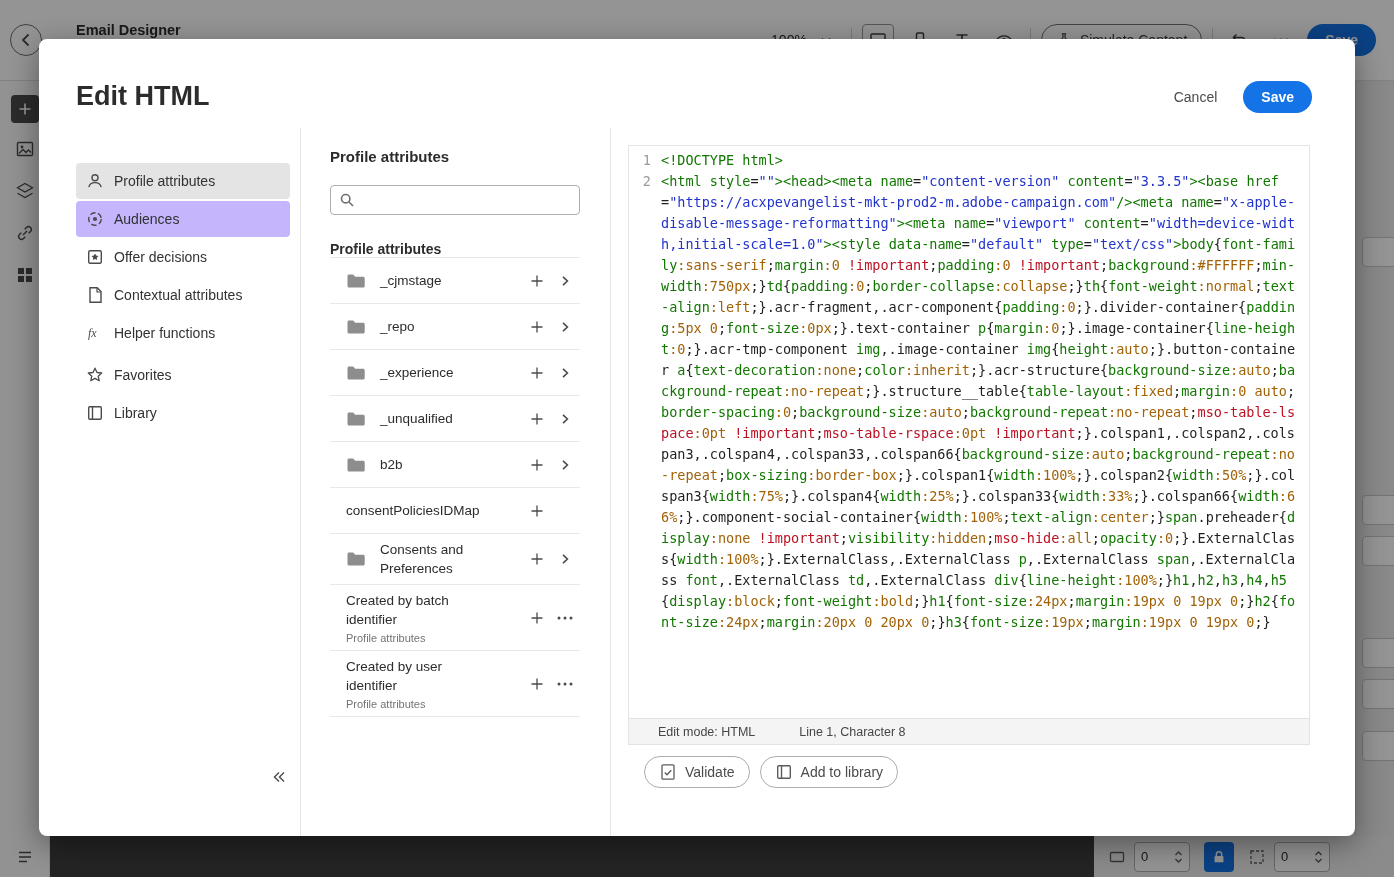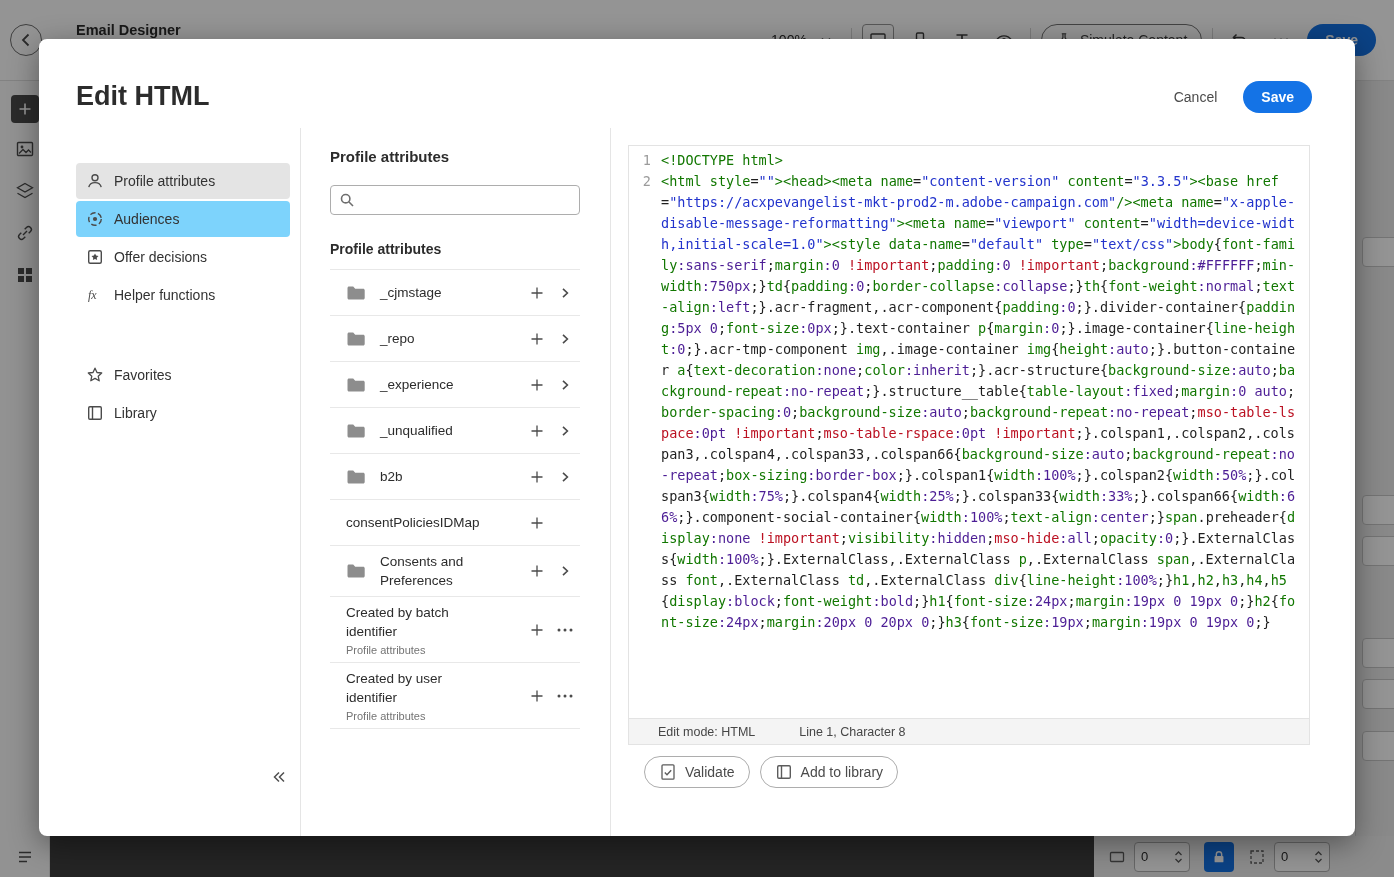--- a/index.html
+++ b/index.html
@@ -41,47 +41,47 @@
 .modal-divider{position:absolute;top:89px;bottom:0;width:1px;background:#e5e5e5}
 #divider1{left:261px}
 #divider2{left:571px}
 
 
 .modal-nav{position:absolute;left:37px;width:214px}
 #nav-primary{top:124px}
 #nav-secondary{top:318px}
 .nav-item{height:36px;margin-bottom:2px;border-radius:4px;display:flex;align-items:center;gap:10px;padding:0 10px;font-size:14px;color:#323232;cursor:pointer}
 .nav-item.selected{background:#e4e4e4}
-.nav-item.hover{background:#7dd3fc}
+.nav-item.hover{background:#c4b5fd}
 .nav-item .icon{color:#4b4b4b}
 .collapse-btn{position:absolute;left:226px;top:724px;width:28px;height:28px;display:flex;align-items:center;justify-content:center;color:#505050}
 
 
 .attr-panel{position:absolute;left:291px;top:109px;width:250px}
 .attr-title{font-size:15px;font-weight:700}
 .attr-search{position:relative;margin-top:20px;height:30px}
 .attr-search input{width:100%;height:30px;border:1px solid #adadad;border-radius:4px;padding:0 8px 0 32px;font-size:13px;color:#4b4b4b;outline:none;background:#fff}
 .search-icon{position:absolute;left:9px;top:7px}
 .attr-list-title{margin-top:26px;font-size:14px;font-weight:700}
-#attr-list{margin-top:12px;border-top:1px solid #e8e8e8}
+#attr-list{border-top:1px solid #e8e8e8}
 .attr-row{display:flex;align-items:center;border-bottom:1px solid #e8e8e8;min-height:46px;padding:6px 0}
 .attr-row .folder{margin:0 14px 0 16px;flex:0 0 auto}
 .attr-row.no-folder .label-wrap{margin-left:16px}
 .label-wrap{flex:1;min-width:0}
 .attr-label{font-size:13.5px;color:#2c2c2c;line-height:19px;max-width:140px}
 .attr-sub{font-size:11px;color:#747474;margin-top:3px}
 .row-btn{width:26px;height:26px;display:flex;align-items:center;justify-content:center;color:#4b4b4b;flex:0 0 auto;margin-right:2px}
 
 
 .code-area{position:absolute;left:589px;top:106px;width:682px;height:574px;border:1px solid #e3e3e3;background:#fff;overflow:hidden;font-family:"DejaVu Sans Mono",monospace;font-size:13.5px;line-height:21px;padding-top:4px;cursor:text}
 .code-row{display:flex;align-items:flex-start}
 .gutter{flex:0 0 32px;text-align:right;padding-right:10px;color:#9b9b9b;user-select:none}
 .code-text{flex:1;white-space:pre-wrap;word-break:break-all;color:#1f1f1f;padding-right:12px}
 .t-tag{color:#117700}.t-attr{color:#117700}.t-prop{color:#117700}.t-sel{color:#117700}
-.t-str{color:#2233cc}.t-val{color:#4c1d95}
+.t-str{color:#2233cc}.t-val{color:#a16207}
 .t-imp{color:#bb1122}.t-err{color:#bb1122}
 .editor-status{position:absolute;left:589px;top:680px;width:682px;height:26px;background:#f4f4f4;border:1px solid #e3e3e3;border-top:none;display:flex;align-items:center;gap:44px;padding-left:29px;font-size:12.5px;color:#464646}
 .editor-actions{position:absolute;left:605px;top:717px;display:flex;gap:10px}
 .spectrum-btn{height:32px;border:1px solid #adadad;border-radius:16px;background:#fff;display:flex;align-items:center;gap:8px;padding:0 14px;font-size:14px;color:#4b4b4b}
 .spectrum-btn .icon{color:#5c5c5c}
 </style>
 </head>
 <body>
 
 <div class="bg-topbar">
@@ -303,20 +303,29 @@
           <svg width="18" height="18" viewBox="0 0 18 18">
             <rect x="2.7" y="2.7" width="12.6" height="12.6" rx="1.5" fill="none" stroke="currentColor" stroke-width="1.4"></rect>
             <path d="M9 5.4l1.1 2.2 2.4.35-1.75 1.7.4 2.4L9 10.9l-2.15 1.15.4-2.4L5.5 7.95l2.4-.35z" fill="currentColor"></path>
           </svg>
         </span>
         <span>Offer decisions</span>
       </div>
       <div class="nav-item">
         <span class="icon">
           <svg width="18" height="18" viewBox="0 0 18 18">
+            <path d="M4 1.8h7.2L15 5.6v10.6H4z" fill="none" stroke="currentColor" stroke-width="1.4"></path>
+            <path d="M11 2v4h4" fill="none" stroke="currentColor" stroke-width="1.2"></path>
+          </svg>
+        </span>
+        <span>Contextual attributes</span>
+      </div>
+      <div class="nav-item">
+        <span class="icon">
+          <svg width="18" height="18" viewBox="0 0 18 18">
             <text x="2" y="13" font-size="12" font-style="italic" font-family="serif" fill="currentColor">fx</text>
           </svg>
         </span>
         <span>Helper functions</span>
       </div>
     </div>
   <div class="modal-nav" id="nav-secondary">
       <div class="nav-item">
         <span class="icon">
           <svg width="18" height="18" viewBox="0 0 18 18">

